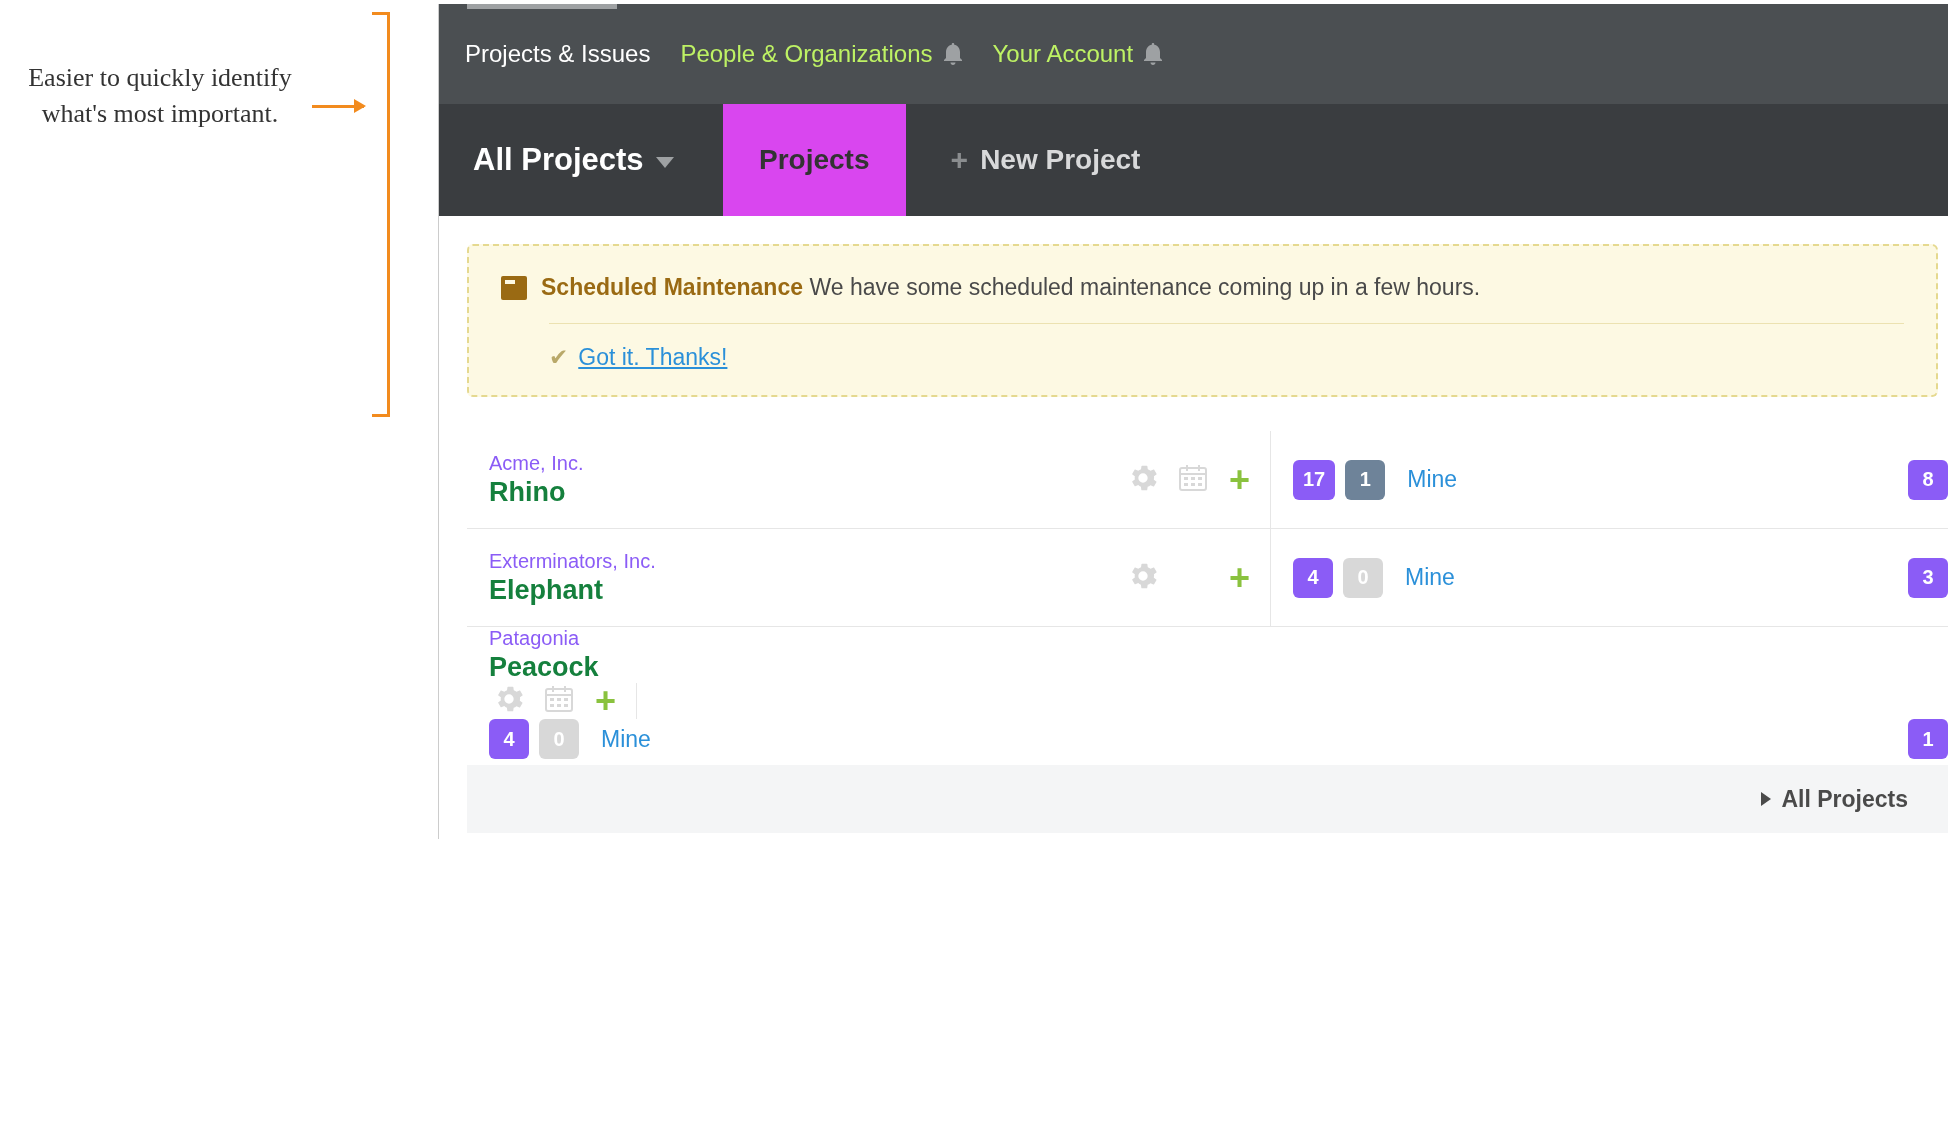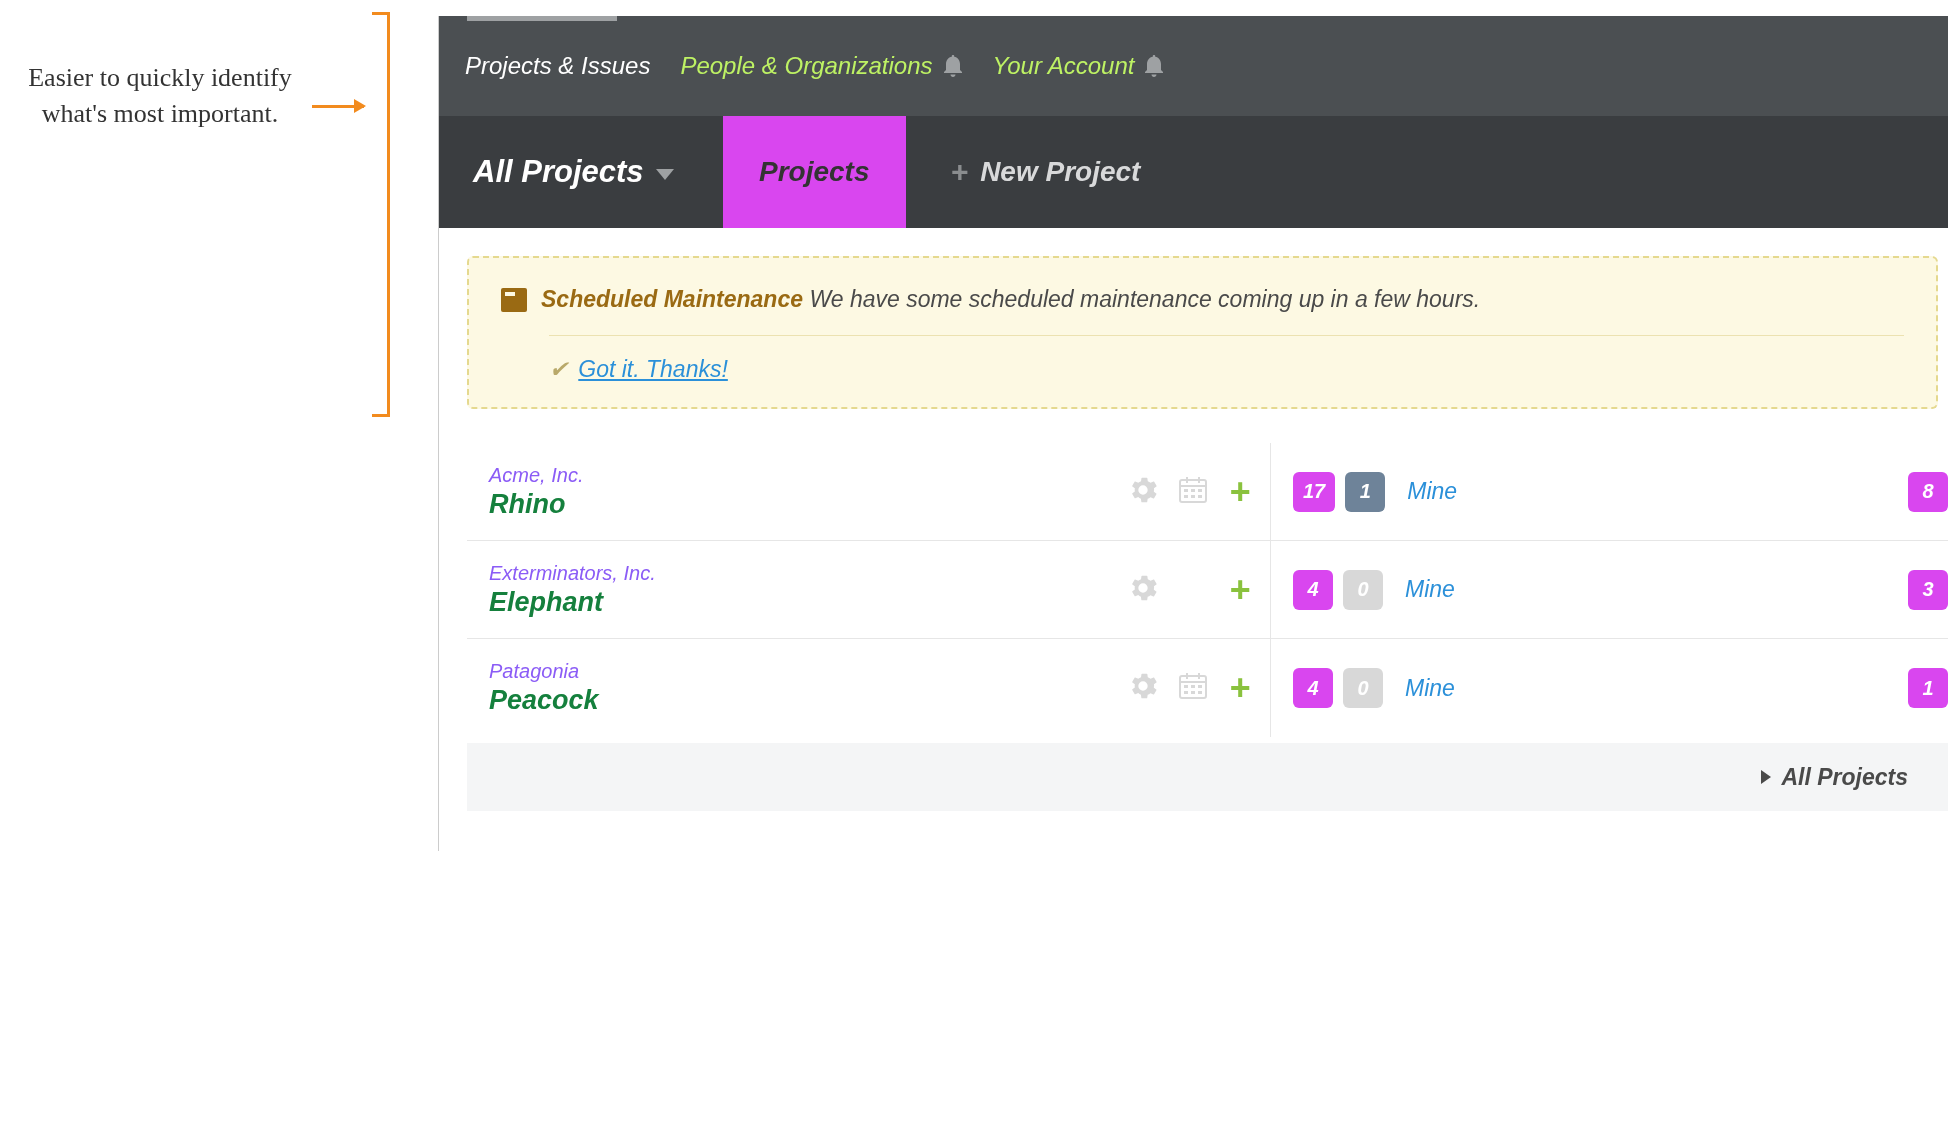--- a/index.html
+++ b/index.html
@@ -55,27 +55,26 @@
       top: -6px;
       border-left: 12px solid #f28b1e;
       border-top: 7px solid transparent;
       border-bottom: 7px solid transparent;
     }
     
     
     .app-window {
       position: absolute;
       left: 438px;
-      top: 16px;
+      top: 4px;
       right: 0;
       background: #fff;
       border-left: 1px solid #ccc;
       overflow: hidden;
       height: 835px;
-      font-style: italic;
     }
     
     
     .top-nav {
       background: #4b4f52;
       height: 100px;
       display: flex;
       align-items: center;
       padding-left: 26px;
       gap: 30px;
@@ -199,21 +198,21 @@
     
     .project-list {
       margin-top: 34px;
     }
     .project-row {
       display: flex;
       align-items: stretch;
       border-bottom: 1px solid #e6e6e6;
       min-height: 98px;
     }
-    .project-row:last-of-type { border-bottom: none; }
+    .project-row:last-of-type { border-bottom: none; flex-direction: column; }
     .project-name-col {
       width: 634px;
       display: flex;
       flex-direction: column;
       justify-content: center;
       padding-left: 22px;
     }
     .company {
       color: #8b5cf6;
       font-size: 20px;
@@ -254,21 +253,21 @@
       align-items: center;
       justify-content: center;
       min-width: 40px;
       height: 40px;
       padding: 0 10px;
       border-radius: 6px;
       color: #fff;
       font-weight: 700;
       font-size: 20px;
     }
-    .badge.green { background: #d946ef; }
+    .badge.green { background: #8b5cf6; }
     .badge.slate { background: #6e8399; }
     .badge.grey { background: #d8d8d8; color: #fff; }
     .mine-link {
       color: #2b90d9;
       font-size: 23px;
       margin-left: 12px;
       cursor: pointer;
     }
     .trailing-badge {
       margin-left: auto;

